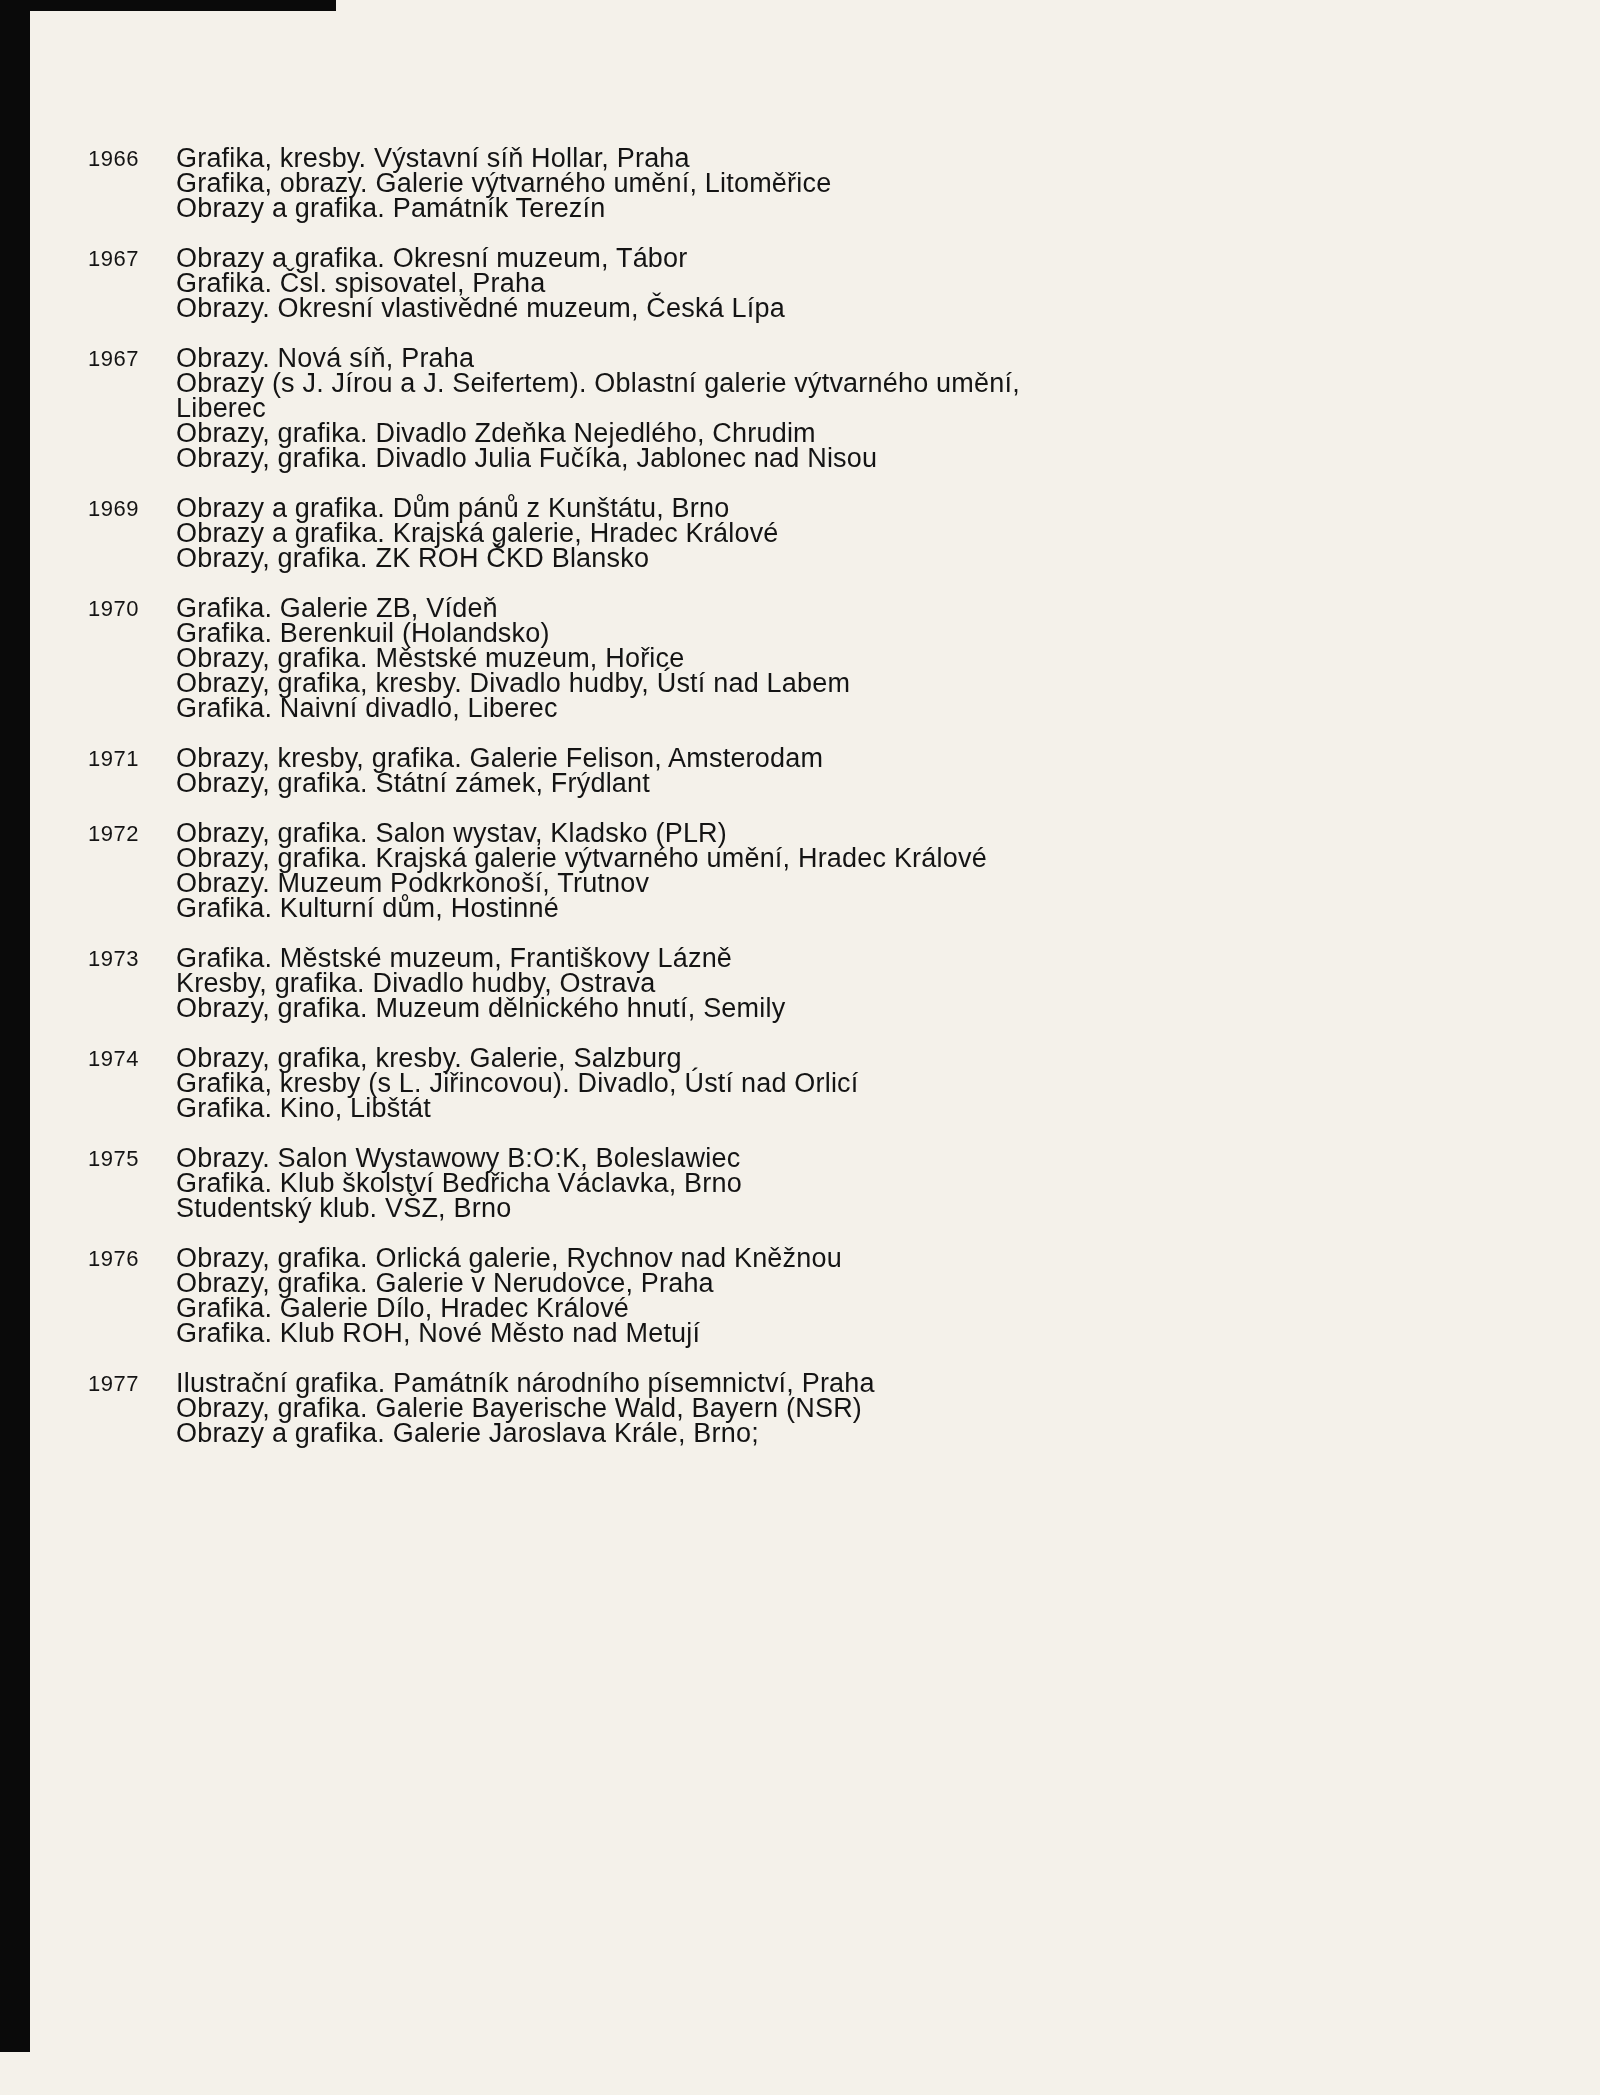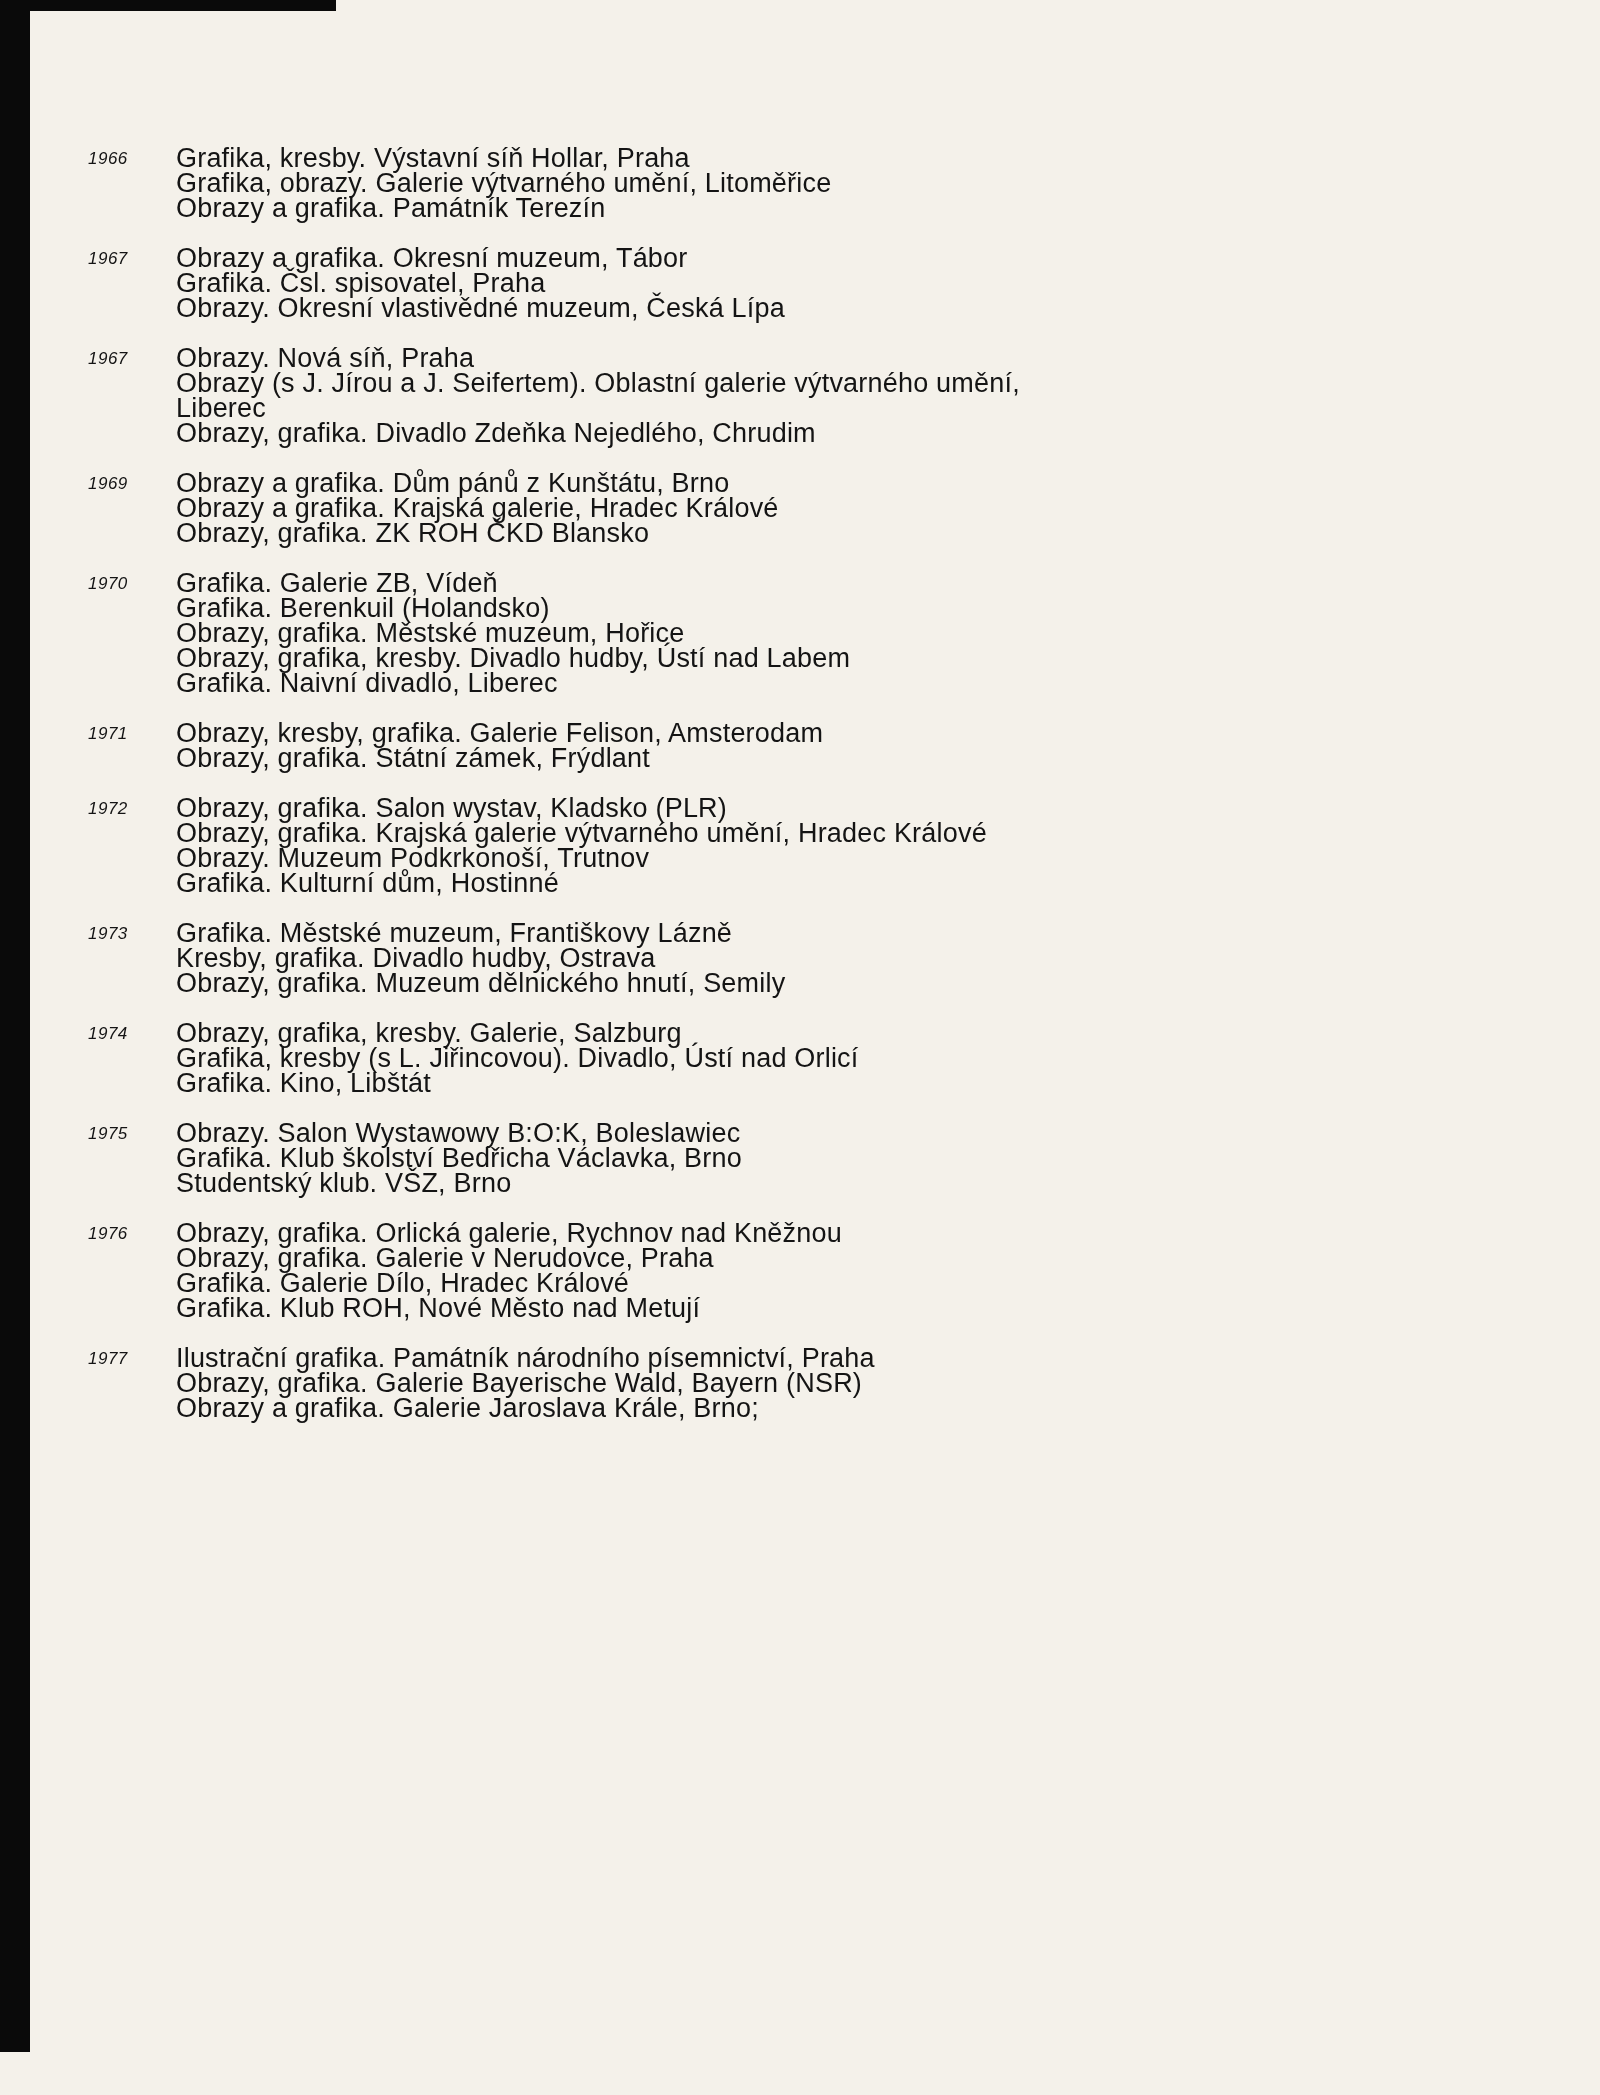--- a/index.html
+++ b/index.html
@@ -36,24 +36,23 @@
     top: 146px;
     width: 1100px;
   }
   .year-block {
     display: flex;
     align-items: flex-start;
     margin-bottom: 25px;
   }
   .year {
     flex: 0 0 88px;
-    font-size: 17px;
+    font-size: 22px;
     line-height: 25px;
     letter-spacing: 0.5px;
-    font-style: italic;
   }
   .lines {
     flex: 1 1 auto;
   }
   .line {
     font-size: 27px;
     line-height: 25px;
     letter-spacing: 0.2px;
     white-space: pre-wrap;
   }
@@ -81,20 +80,21 @@
           <div class="line">Obrazy. Okresní vlastivědné muzeum, Česká Lípa</div>
         </div>
       </div>
       <div class="year-block">
         <div class="year">1967</div>
         <div class="lines">
           <div class="line">Obrazy. Nová síň, Praha</div>
           <div class="line">Obrazy (s J. Jírou a J. Seifertem). Oblastní galerie výtvarného umění,</div>
           <div class="line">Liberec</div>
           <div class="line">Obrazy, grafika. Divadlo Zdeňka Nejedlého, Chrudim</div>
+          <div class="line">Obrazy, grafika. Divadlo Julia Fučíka, Jablonec nad Nisou</div>
         </div>
       </div>
       <div class="year-block">
         <div class="year">1969</div>
         <div class="lines">
           <div class="line">Obrazy a grafika. Dům pánů z Kunštátu, Brno</div>
           <div class="line">Obrazy a grafika. Krajská galerie, Hradec Králové</div>
           <div class="line">Obrazy, grafika. ZK ROH ČKD Blansko</div>
         </div>
       </div>

